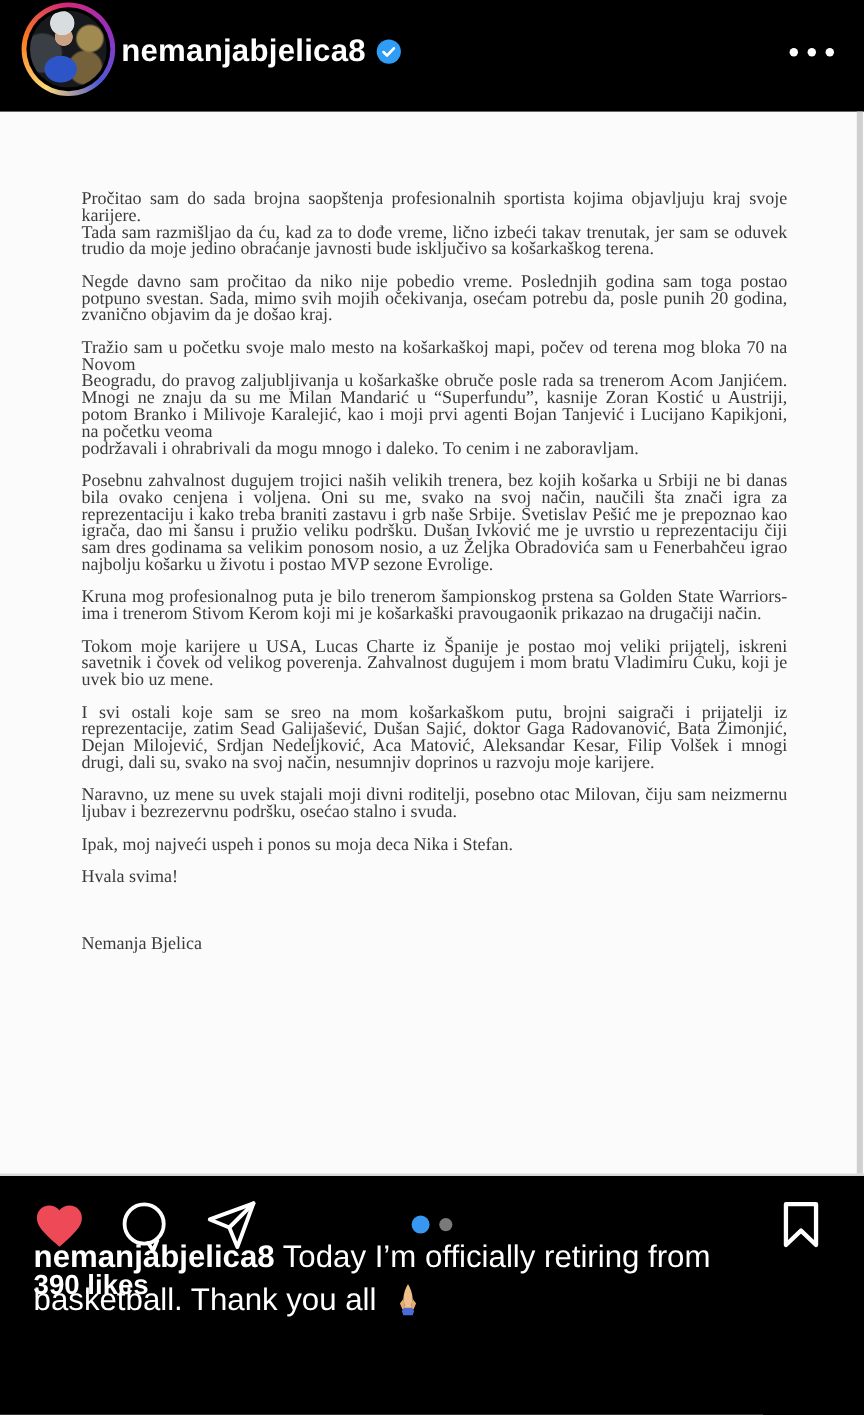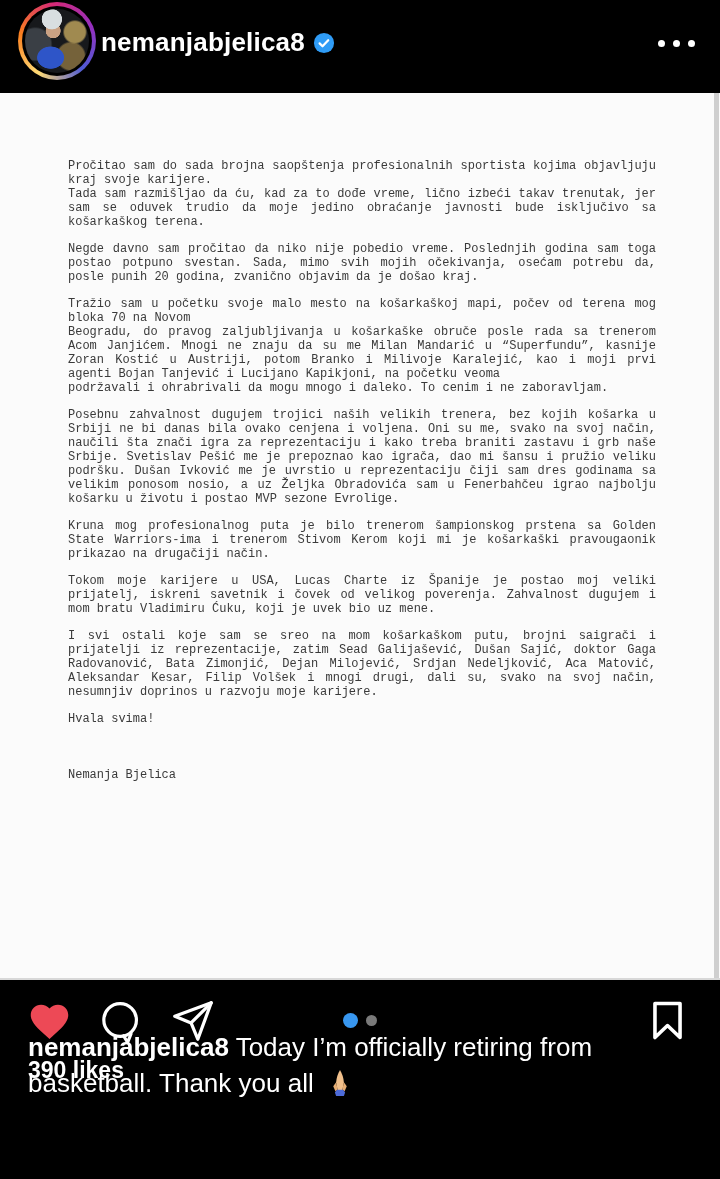--- a/index.html
+++ b/index.html
@@ -29,21 +29,21 @@
   }
   .username{position:absolute;left:101px;top:27px;font-size:26px;font-weight:700;color:#fff;letter-spacing:.2px;}
   .verified{position:absolute;left:313px;top:32px;width:22px;height:22px;}
   .menu-dots{position:absolute;right:25px;top:40px;display:flex;gap:8px;cursor:pointer;}
   .menu-dots span{width:7px;height:7px;border-radius:50%;background:#fff;display:block;}
   
   .letter{position:absolute;top:93px;left:0;width:720px;height:885px;background:#fbfbfb;border-bottom:2px solid #d8d8d8;}
   .letter-edge{position:absolute;right:1px;top:0;bottom:0;width:5px;background:#cfcfcf;}
   .letter-body{
     position:absolute;left:68px;top:66px;width:588px;
-    font-family:Liberation Mono, monospace;font-size:12px;line-height:14px;
+    font-family:Liberation Serif, serif;font-size:15px;line-height:14px;
     color:#3a3a3a;text-align:justify;
   }
   .letter-body p{margin:0 0 13px 0;white-space:pre-line;}
   .letter-sig{margin-top:42px !important;}
   
   .action-row{position:absolute;top:999px;left:0;width:720px;height:50px;}
   .icon-btn{position:absolute;top:0;cursor:pointer;line-height:0;}
   .icon-heart{left:27px;}
   .icon-comment{left:98px;}
   .icon-share{left:170px;top:-1px;}
@@ -82,20 +82,22 @@
     <p>Pročitao sam do sada brojna saopštenja profesionalnih sportista kojima objavljuju kraj svoje karijere.
 Tada sam razmišljao da ću, kad za to dođe vreme, lično izbeći takav trenutak, jer sam se oduvek trudio da moje jedino obraćanje javnosti bude isključivo sa košarkaškog terena.</p>
     <p>Negde davno sam pročitao da niko nije pobedio vreme. Poslednjih godina sam toga postao potpuno svestan. Sada, mimo svih mojih očekivanja, osećam potrebu da, posle punih 20 godina, zvanično objavim da je došao kraj.</p>
     <p>Tražio sam u početku svoje malo mesto na košarkaškoj mapi, počev od terena mog bloka 70 na Novom
 Beogradu, do pravog zaljubljivanja u košarkaške obruče posle rada sa trenerom Acom Janjićem. Mnogi ne znaju da su me Milan Mandarić u “Superfundu”, kasnije Zoran Kostić u Austriji, potom Branko i Milivoje Karalejić, kao i moji prvi agenti Bojan Tanjević i Lucijano Kapikjoni, na početku veoma
 podržavali i ohrabrivali da mogu mnogo i daleko. To cenim i ne zaboravljam.</p>
     <p>Posebnu zahvalnost dugujem trojici naših velikih trenera, bez kojih košarka u Srbiji ne bi danas bila ovako cenjena i voljena. Oni su me, svako na svoj način, naučili šta znači igra za reprezentaciju i kako treba braniti zastavu i grb naše Srbije. Svetislav Pešić me je prepoznao kao igrača, dao mi šansu i pružio veliku podršku. Dušan Ivković me je uvrstio u reprezentaciju čiji sam dres godinama sa velikim ponosom nosio, a uz Željka Obradovića sam u Fenerbahčeu igrao najbolju košarku u životu i postao MVP sezone Evrolige.</p>
     <p>Kruna mog profesionalnog puta je bilo trenerom šampionskog prstena sa Golden State Warriors-ima i trenerom Stivom Kerom koji mi je košarkaški pravougaonik prikazao na drugačiji način.</p>
     <p>Tokom moje karijere u USA, Lucas Charte iz Španije je postao moj veliki prijatelj, iskreni savetnik i čovek od velikog poverenja. Zahvalnost dugujem i mom bratu Vladimiru Ćuku, koji je uvek bio uz mene.</p>
     <p>I svi ostali koje sam se sreo na mom košarkaškom putu, brojni saigrači i prijatelji iz reprezentacije, zatim Sead Galijašević, Dušan Sajić, doktor Gaga Radovanović, Bata Zimonjić, Dejan Milojević, Srdjan Nedeljković, Aca Matović, Aleksandar Kesar, Filip Volšek i mnogi drugi, dali su, svako na svoj način, nesumnjiv doprinos u razvoju moje karijere.</p>
+    <p>Naravno, uz mene su uvek stajali moji divni roditelji, posebno otac Milovan, čiju sam neizmernu ljubav i bezrezervnu podršku, osećao stalno i svuda.</p>
+    <p>Ipak, moj najveći uspeh i ponos su moja deca Nika i Stefan.</p>
     <p>Hvala svima!</p>
     <p class="letter-sig">Nemanja Bjelica</p>
   </div>
   <div class="letter-edge"></div>
 </div>
 
 <div class="action-row">
   <span class="icon-btn icon-heart">
     <svg viewBox="0 0 24 24" width="45" height="45">
       <path fill="#ed4956" d="M12 21.35l-1.45-1.32C5.4 15.36 2 12.28 2 8.5 2 5.42 4.42 3 7.5 3c1.74 0 3.41.81 4.5 2.09C13.09 3.81 14.76 3 16.5 3 19.58 3 22 5.42 22 8.5c0 3.78-3.4 6.86-8.55 11.54L12 21.35z"></path>

